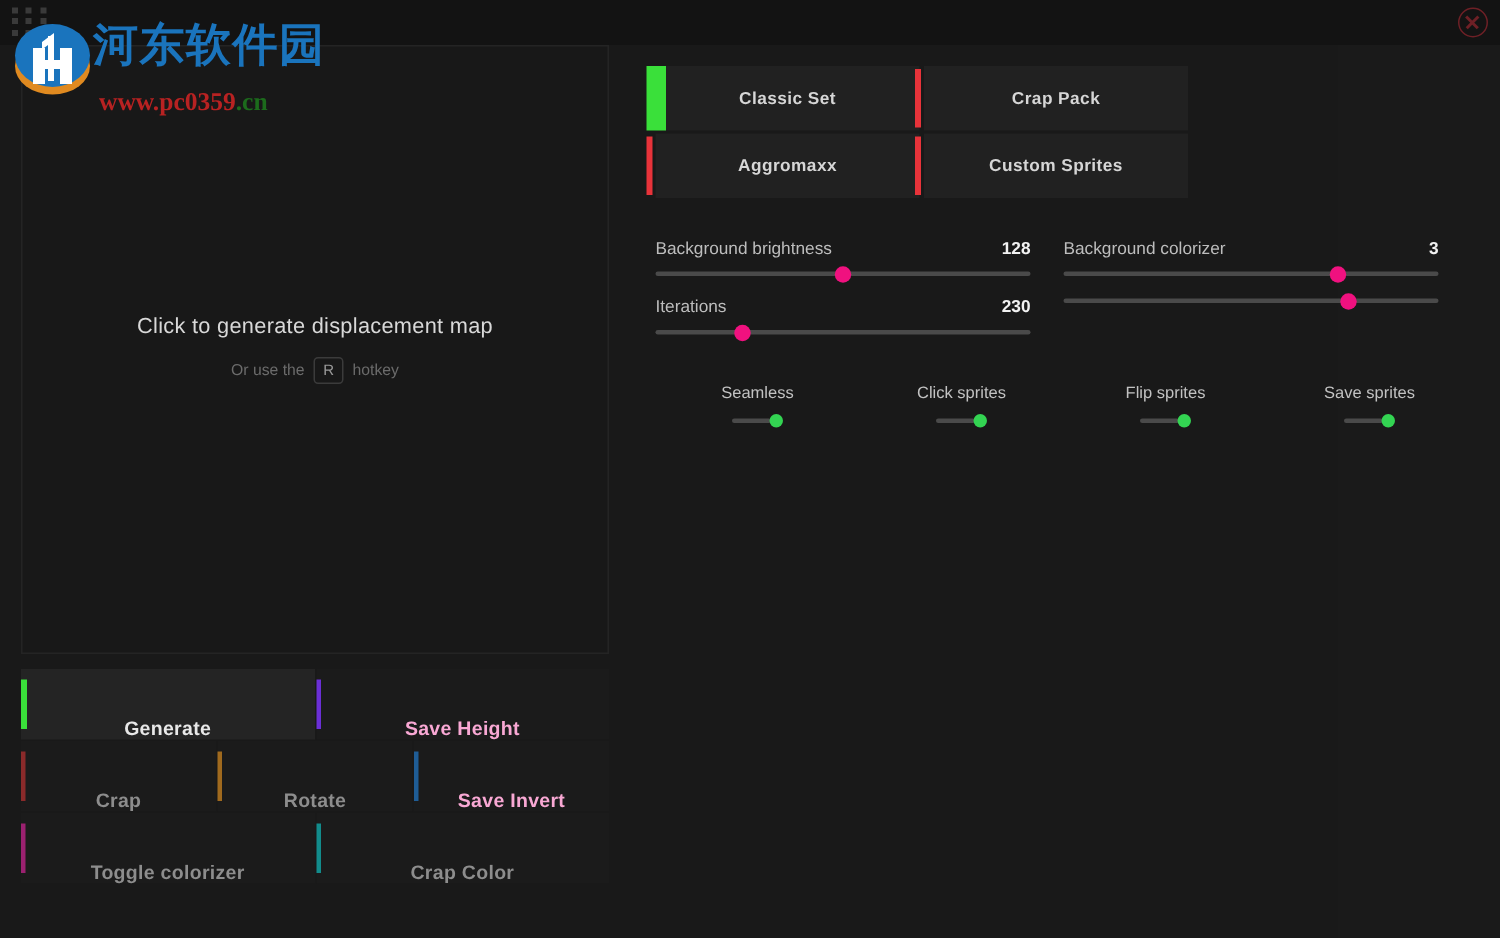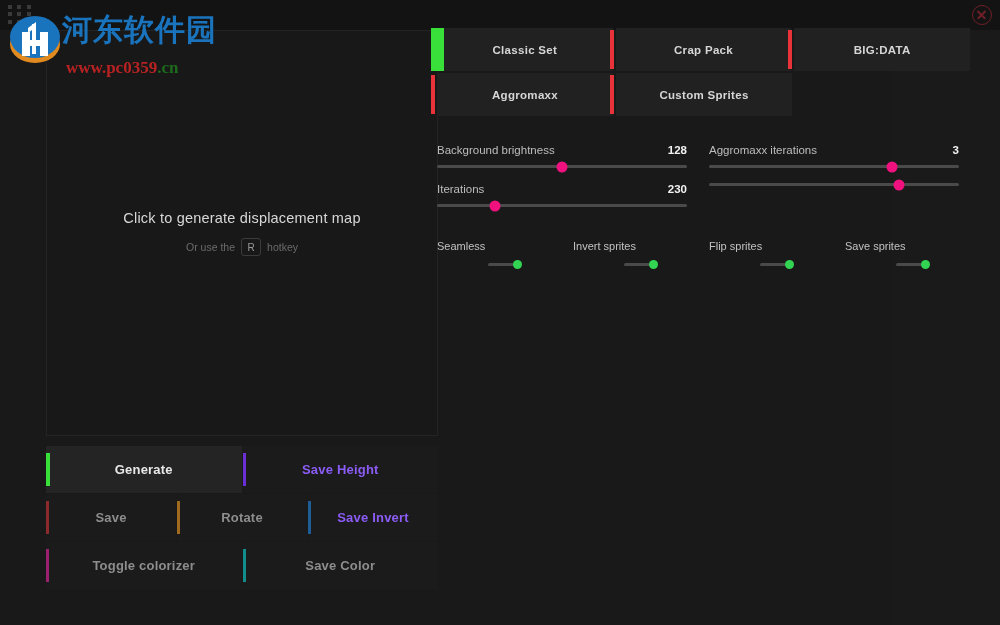--- a/index.html
+++ b/index.html
@@ -73,21 +73,21 @@
     position: absolute; left: 62px; top: 56px;
     font-family: "Liberation Serif", serif;
     font-size: 17px; font-weight: bold;
     color: #1c6b1c;
     white-space: nowrap;
   }
   .wm-url .red { color: #b82222; }
 
   
   .left-col {
-    position: absolute; left: 46px; top: 30px;
+    position: absolute; left: 14px; top: 30px;
     width: 392px; height: 565px;
   }
   .preview {
     position: relative;
     width: 392px; height: 406px;
     background: #181818;
     border: 1px solid #242424;
     display: flex; flex-direction: column;
     align-items: center; justify-content: center;
     cursor: pointer;
@@ -111,41 +111,41 @@
   
   .btn-grid { margin-top: 10px; }
   .btn-row {
     display: flex;
     height: 47px;
     margin-bottom: 1px;
   }
   .abtn {
     position: relative;
     flex: 1 1 0;
-    display: flex; align-items: center; justify-content: center;
+    display: flex; align-items: flex-end; justify-content: center;
     background: #1b1b1b;
     cursor: pointer;
     margin-right: 1px;
     font-size: 13px;
     letter-spacing: .2px;
   }
   .abtn:last-child { margin-right: 0; }
   .abtn .bar {
     position: absolute; left: 0; top: 7px;
     width: 3px; height: calc(100% - 14px);
   }
-  .abtn .lbl { color: #8b5cf6; font-weight: bold; }
+  .abtn .lbl { color: #f9a8d4; font-weight: bold; }
   .abtn.active { background: #242424; }
   .abtn.active .lbl { color: #e8e8e8; }
   .abtn.active .bar { width: 4px; }
   .abtn.lit .lbl { color: #8d8d8d; }
 
   
   .right-col {
-    position: absolute; left: 437px; top: 28px;
+    position: absolute; left: 437px; top: 44px;
     width: 533px;
   }
   .set-row { display: flex; margin-bottom: 2px; }
   .set-btn {
     position: relative;
     width: 176px; height: 43px;
     background: #212121;
     margin-right: 3px;
     display: flex; align-items: center; justify-content: center;
     cursor: pointer;
@@ -192,21 +192,21 @@
     transform: translate(-50%, -50%);
     cursor: grab;
   }
 
   
   .toggles {
     margin-top: 18px;
     display: flex;
   }
   .tgl-col { width: 272px; display: flex; }
-  .tgl { width: 136px; }
+  .tgl { width: 136px; text-align: center; }
   .tgl-label { font-size: 11px; color: #c2c2c2; }
   .tgl-sw {
     margin: 8px auto 0;
     position: relative;
     width: 34px; height: 9px;
     cursor: pointer;
   }
   .tgl-sw .sw-track {
     position: absolute; left: 0; top: 3px;
     width: 26px; height: 3px;
@@ -272,58 +272,54 @@
             <span class="lbl">Generate</span>
           </div>
           <div class="abtn">
             <span class="bar" style="background: rgb(107, 47, 214);"></span>
             <span class="lbl">Save Height</span>
           </div>
         </div>
         <div class="btn-row">
           <div class="abtn lit">
             <span class="bar" style="background: rgb(138, 42, 42);"></span>
-            <span class="lbl">Save</span>
+            <span class="lbl">Crap</span>
           </div>
           <div class="abtn lit">
             <span class="bar" style="background: rgb(160, 106, 30);"></span>
             <span class="lbl">Rotate</span>
           </div>
           <div class="abtn">
             <span class="bar" style="background: rgb(31, 93, 150);"></span>
             <span class="lbl">Save Invert</span>
           </div>
         </div>
         <div class="btn-row">
           <div class="abtn lit">
             <span class="bar" style="background: rgb(155, 33, 112);"></span>
             <span class="lbl">Toggle colorizer</span>
           </div>
           <div class="abtn lit">
             <span class="bar" style="background: rgb(18, 140, 140);"></span>
-            <span class="lbl">Save Color</span>
+            <span class="lbl">Crap Color</span>
           </div>
         </div>
       </div>
   </div>
 
   <div class="right-col">
     <div id="set-rows">
         <div class="set-row">
           <div class="set-btn selected">
             <span class="bar" style="background: rgb(58, 224, 58);"></span>
             <span class="lbl">Classic Set</span>
           </div>
           <div class="set-btn">
             <span class="bar" style="background: rgb(232, 51, 58);"></span>
             <span class="lbl">Crap Pack</span>
-          </div>
-          <div class="set-btn">
-            <span class="bar" style="background: rgb(232, 51, 58);"></span>
-            <span class="lbl">BIG:DATA</span>
           </div>
         </div>
         <div class="set-row">
           <div class="set-btn">
             <span class="bar" style="background: rgb(232, 51, 58);"></span>
             <span class="lbl">Aggromaxx</span>
           </div>
           <div class="set-btn">
             <span class="bar" style="background: rgb(232, 51, 58);"></span>
             <span class="lbl">Custom Sprites</span>
@@ -347,21 +343,21 @@
               <span class="slider-val">230</span>
             </div>
             <div class="track">
               <span class="knob" style="left:23%"></span>
             </div>
           </div>
         </div>
         <div class="slider-col">
           <div class="slider-group">
             <div class="slider-head">
-              <span class="slider-name">Aggromaxx iterations</span>
+              <span class="slider-name">Background colorizer</span>
               <span class="slider-val">3</span>
             </div>
             <div class="track">
               <span class="knob" style="left:73%"></span>
             </div>
           </div>
           <div class="slider-group">
             <div class="track">
               <span class="knob" style="left:76%"></span>
             </div>
@@ -371,21 +367,21 @@
     <div class="toggles" id="toggle-cols">
         <div class="tgl-col">
           <div class="tgl">
             <div class="tgl-label">Seamless</div>
             <div class="tgl-sw">
               <span class="sw-track"></span>
               <span class="sw-knob"></span>
             </div>
           </div>
           <div class="tgl">
-            <div class="tgl-label">Invert sprites</div>
+            <div class="tgl-label">Click sprites</div>
             <div class="tgl-sw">
               <span class="sw-track"></span>
               <span class="sw-knob"></span>
             </div>
           </div>
         </div>
         <div class="tgl-col">
           <div class="tgl">
             <div class="tgl-label">Flip sprites</div>
             <div class="tgl-sw">

